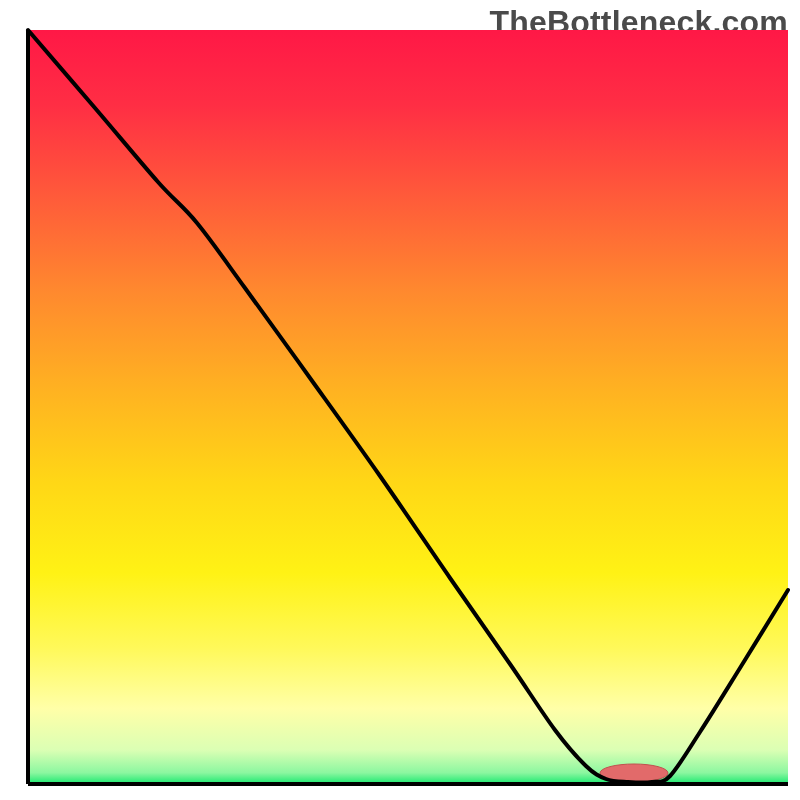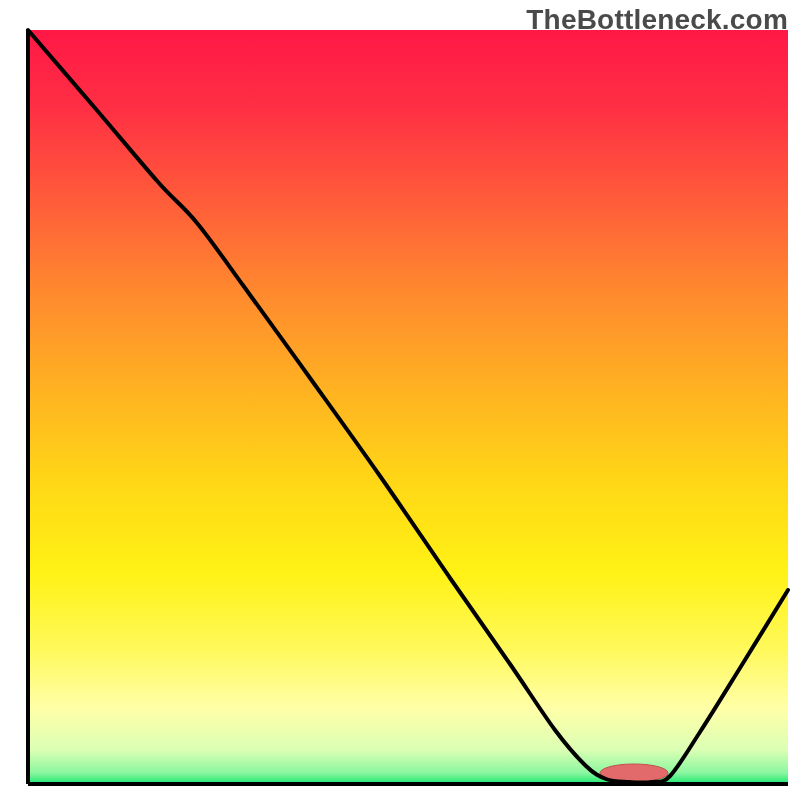--- a/index.html
+++ b/index.html
@@ -12,21 +12,21 @@
   }
   .stage {
     position: relative;
     width: 800px;
     height: 800px;
   }
   .watermark {
     position: absolute;
     top: 4px;
     right: 12px;
-    font-size: 28px;
+    font-size: 32px;
     font-weight: 700;
     color: #4a4a4a;
     letter-spacing: 0.2px;
     user-select: none;
   }
   svg.plot {
     position: absolute;
     top: 0;
     left: 0;
   }

